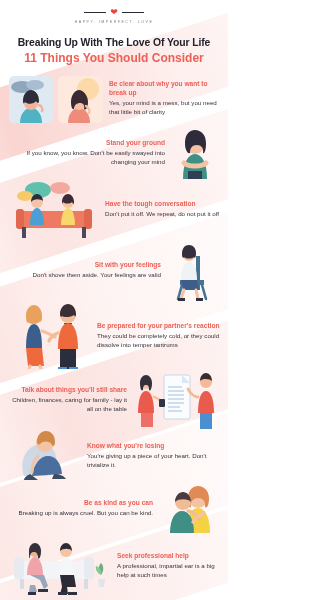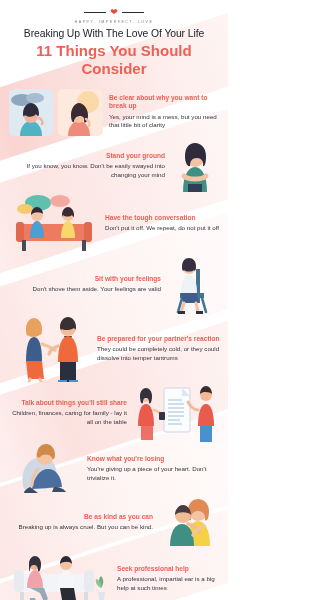--- a/index.html
+++ b/index.html
@@ -69,29 +69,30 @@
     padding: 1px 2px;
     line-height: 1.15;
   }
   .logo-tag {
     font-size: 3.6px;
     letter-spacing: 1.5px;
     color: #7b7b86;
     margin-top: 2.5px;
   }
   .title {
+    margin-top: 9px;
     font-size: 10.4px;
-    font-weight: normal;
+    font-weight: bold;
     color: #23232e;
     line-height: 1.25;
     letter-spacing: -0.1px;
   }
   .subtitle {
     margin-top: 2px;
-    font-size: 15px;
+    font-size: 12px;
     font-weight: bold;
     color: #ee6055;
     line-height: 1.25;
   }
 
   
   .item {
     display: flex;
     align-items: center;
     gap: 5px;

